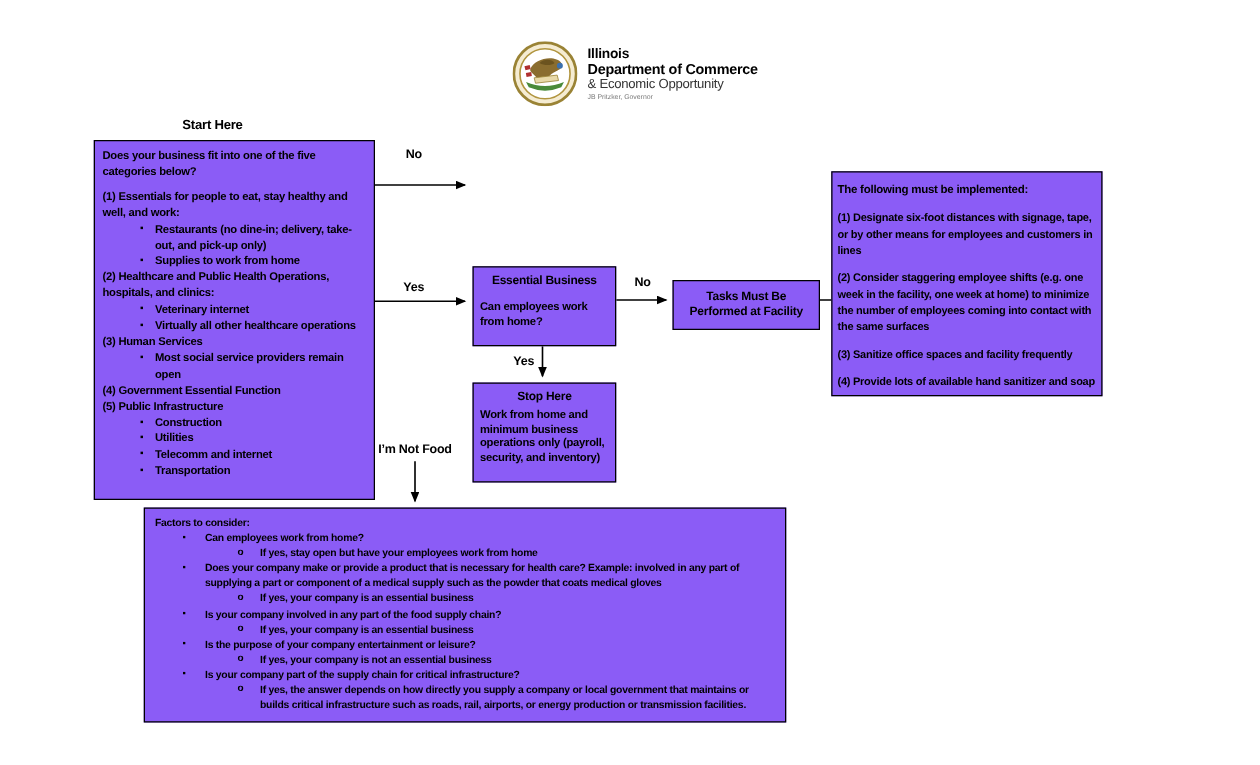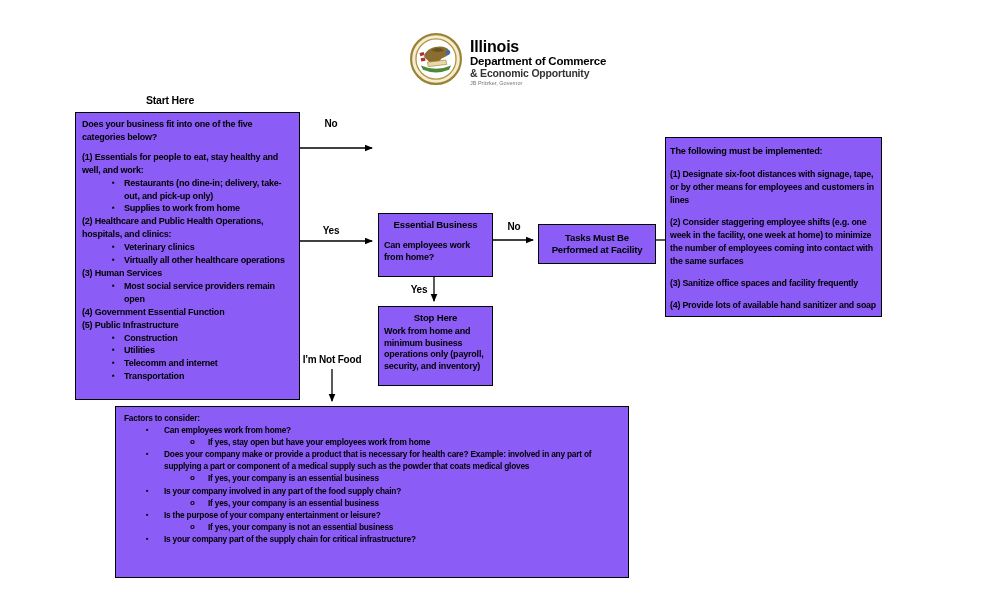--- a/index.html
+++ b/index.html
@@ -6,23 +6,23 @@
   .canvas{
     position:relative;width:1008px;height:612px;background:#ffffff;
     font-family:"Liberation Sans",sans-serif;color:#000;overflow:hidden;
     letter-spacing:-0.2px;
   }
   .arrows{position:absolute;left:0;top:0;width:1008px;height:612px;pointer-events:none;}
   
   .brand{position:absolute;left:410px;top:33px;display:flex;align-items:flex-start;}
   .seal{width:52px;height:52px;margin-right:8px;flex:0 0 auto;}
   .brand-text{padding-top:5px;line-height:1.08;}
-  .b1{font-weight:700;font-size:16px;}
+  .b1{font-weight:700;font-size:11px;}
   .b2{font-weight:700;font-size:11.5px;}
-  .b3{font-weight:700;font-size:10.5px;color:#333;}
+  .b3{font-weight:400;font-size:10.5px;color:#333;}
   .b4{font-weight:400;font-size:5.5px;color:#777;margin-top:2px;letter-spacing:0;}
   
   .box{position:absolute;border:1.5px solid #000;background:#8b5cf6;box-sizing:border-box;font-weight:700;}
   .lbl{position:absolute;font-weight:700;font-size:10px;text-align:center;}
   .start{left:125px;top:94px;width:90px;font-size:10.5px;}
   
   .category{left:75px;top:112px;width:225px;height:288px;padding:5px 6px;font-size:9px;line-height:12.9px;}
   .category .intro{margin:0 0 7px 0;}
   .category .cat-text{margin:0;}
   ul.sq{list-style:none;margin:0;padding:0 0 0 30px;}
@@ -99,21 +99,21 @@
 
   <div class="box category">
     <p class="intro">Does your business fit into one of the five categories below?</p>
     <div class="cat-text">(1) Essentials for people to eat, stay healthy and well, and work:</div>
     <ul class="sq">
       <li>Restaurants (no dine-in; delivery, take-out, and pick-up only)</li>
       <li>Supplies to work from home</li>
     </ul>
     <div class="cat-text">(2) Healthcare and Public Health Operations, hospitals, and clinics:</div>
     <ul class="sq">
-      <li>Veterinary clinics</li>
+      <li>Veterinary internet</li>
       <li>Virtually all other healthcare operations</li>
     </ul>
     <div class="cat-text">(3) Human Services</div>
     <ul class="sq">
       <li>Most social service providers remain open</li>
     </ul>
     <div class="cat-text">(4) Government Essential Function</div>
     <div class="cat-text">(5) Public Infrastructure</div>
     <ul class="sq">
       <li>Construction</li>
@@ -168,17 +168,20 @@
           </ul>
       </li>
       <li>
         <span>Is the purpose of your company entertainment or leisure?</span>
         <ul class="fa">
             <li>If yes, your company is not an essential business</li>
           </ul>
       </li>
       <li>
         <span>Is your company part of the supply chain for critical infrastructure?</span>
+        <ul class="fa">
+            <li>If yes, the answer depends on how directly you supply a company or local government that maintains or builds critical infrastructure such as roads, rail, airports, or energy production or transmission facilities.</li>
+          </ul>
       </li>
     </ul>
   </div>
 
 </div>
 
 </body></html>

